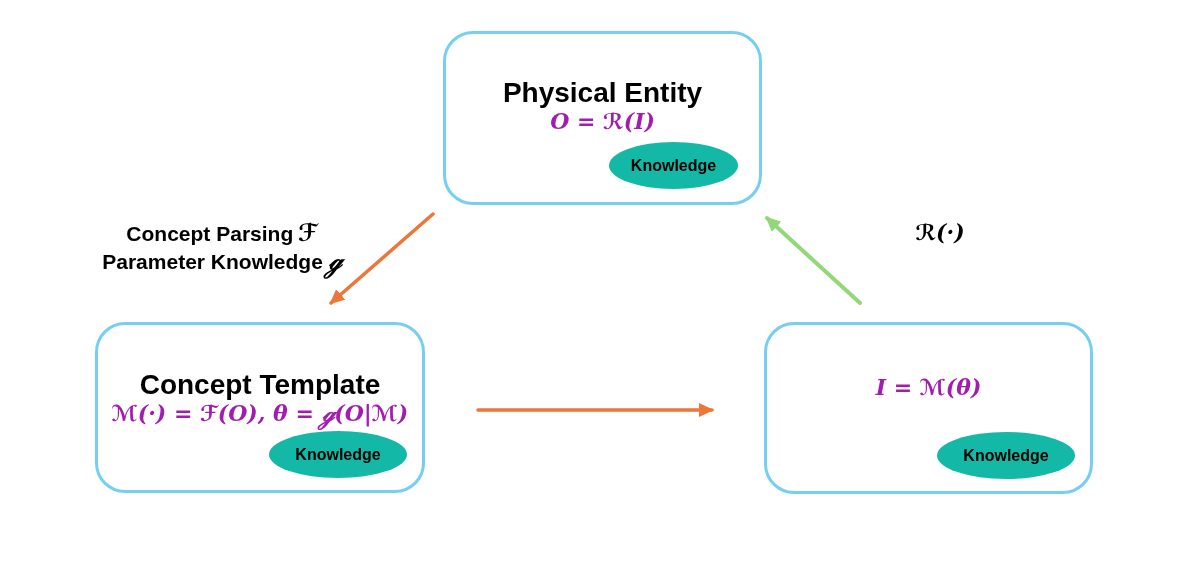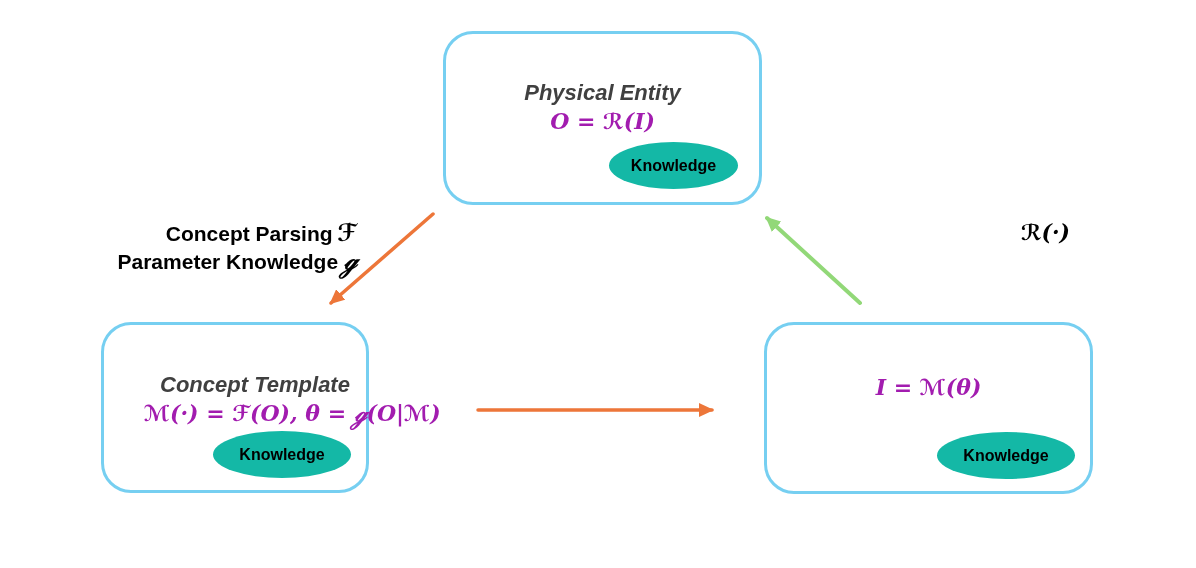--- a/index.html
+++ b/index.html
@@ -2,30 +2,30 @@
 <html><head>
 <meta charset="utf-8">
 <style>
   html,body{margin:0;padding:0;background:#ffffff;}
   body{font-family:"Liberation Sans",sans-serif;}
   .canvas{position:relative;width:1196px;height:568px;background:#ffffff;overflow:hidden;}
   .arrows{position:absolute;left:0;top:0;width:1196px;height:568px;pointer-events:none;}
   .node{position:absolute;background:#ffffff;border:3.5px solid #76CFF1;border-radius:30px;
         box-sizing:border-box;text-align:center;}
   .node-physical{left:443px;top:31px;width:319px;height:174px;padding-top:46px;}
-  .node-template{left:101px;top:322px;width:268px;height:171px;padding-top:47px;padding-left:40px;}
+  .node-template{left:95px;top:322px;width:330px;height:171px;padding-top:47px;}
   .node-instance{left:764px;top:322px;width:329px;height:172px;padding-top:47px;}
-  .node-title{font-size:22px;font-weight:bold;color:#404040;line-height:26px;white-space:nowrap;font-style:italic;}
+  .node-title{font-size:28px;font-weight:bold;color:#000000;line-height:26px;white-space:nowrap;}
   .node-formula{font-family:"DejaVu Serif","DejaVu Sans",serif;font-style:italic;font-weight:bold;
         font-size:22px;line-height:30px;color:#a21caf;white-space:nowrap;}
   .badge{position:absolute;right:15px;bottom:12px;width:138px;height:47px;background:#14b8a6;
         border-radius:50%;display:flex;align-items:center;justify-content:center;
         font-weight:bold;font-size:16px;color:#000;}
   .node-physical .badge{right:21px;bottom:13px;width:129px;}
-  .edge-label{position:absolute;text-align:right;font-weight:bold;color:#000;
+  .edge-label{position:absolute;text-align:center;font-weight:bold;color:#000;
         font-size:21px;line-height:27px;white-space:nowrap;}
   .parse-label{left:87px;top:219px;width:270px;}
   .render-label{left:810px;top:217px;width:260px;}
   .param-label{left:498px;top:433px;width:200px;}
   .script{font-family:"DejaVu Serif","DejaVu Sans",serif;font-style:italic;font-weight:bold;
         font-size:24px;margin-left:5px;}
   .script-line{font-family:"DejaVu Serif","DejaVu Sans",serif;font-style:italic;font-weight:bold;
         font-size:22px;line-height:31px;}
 </style>
 </head>

